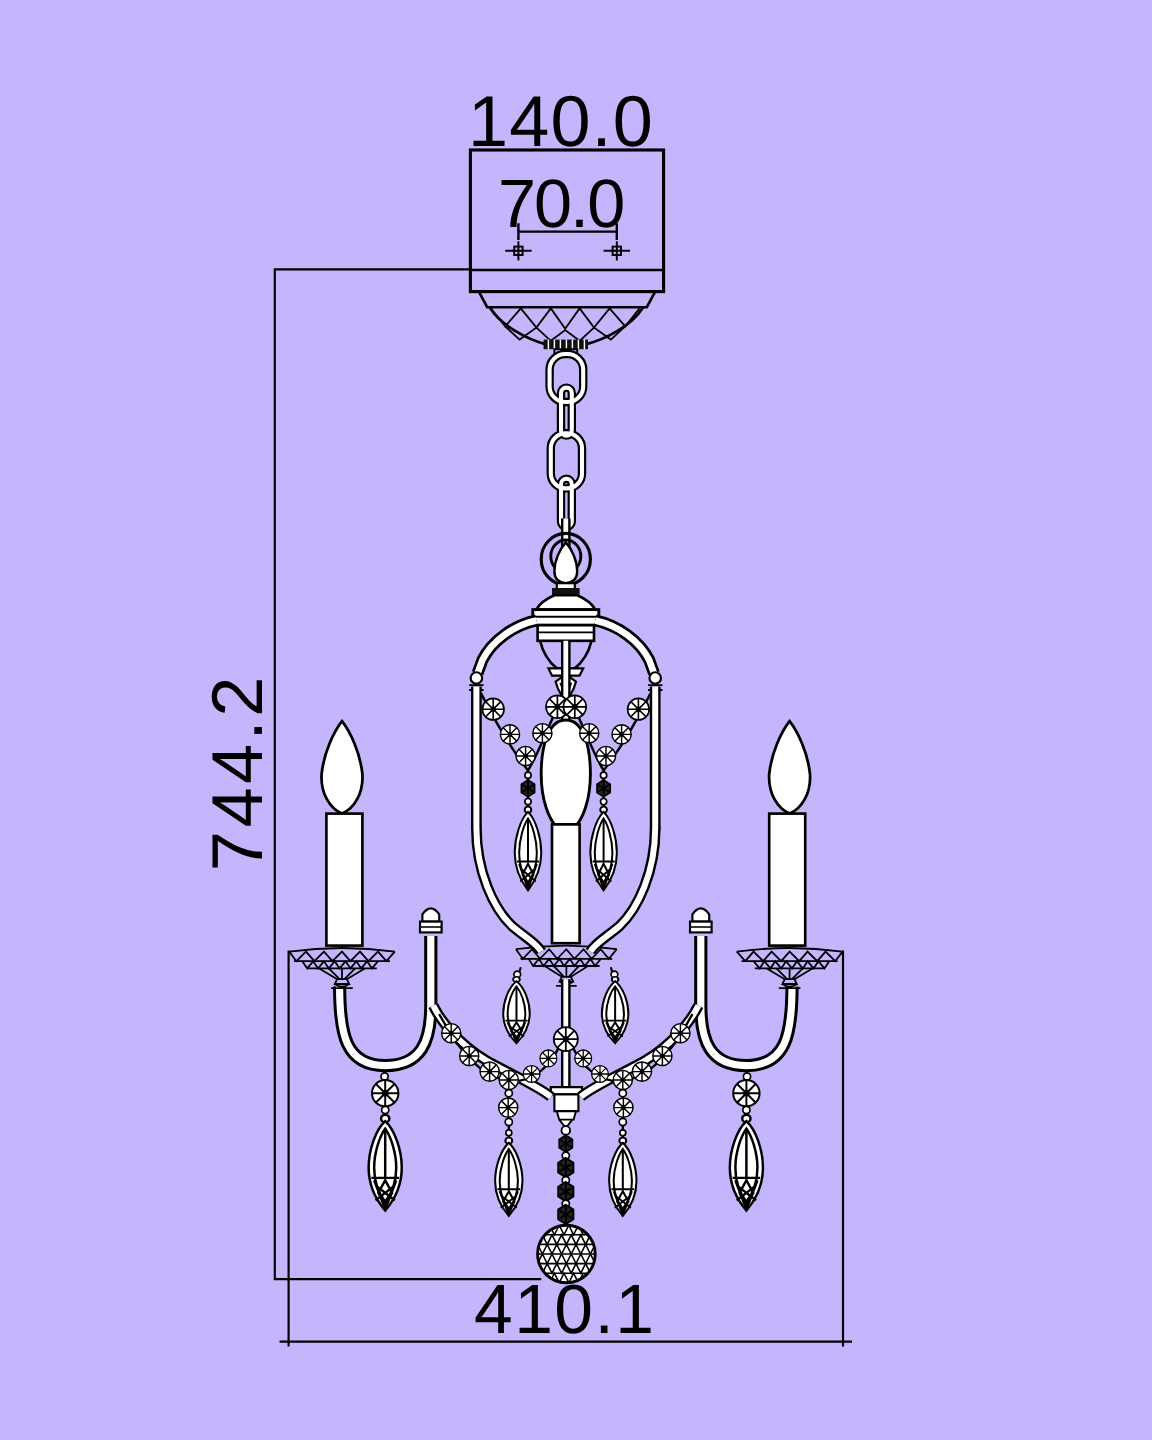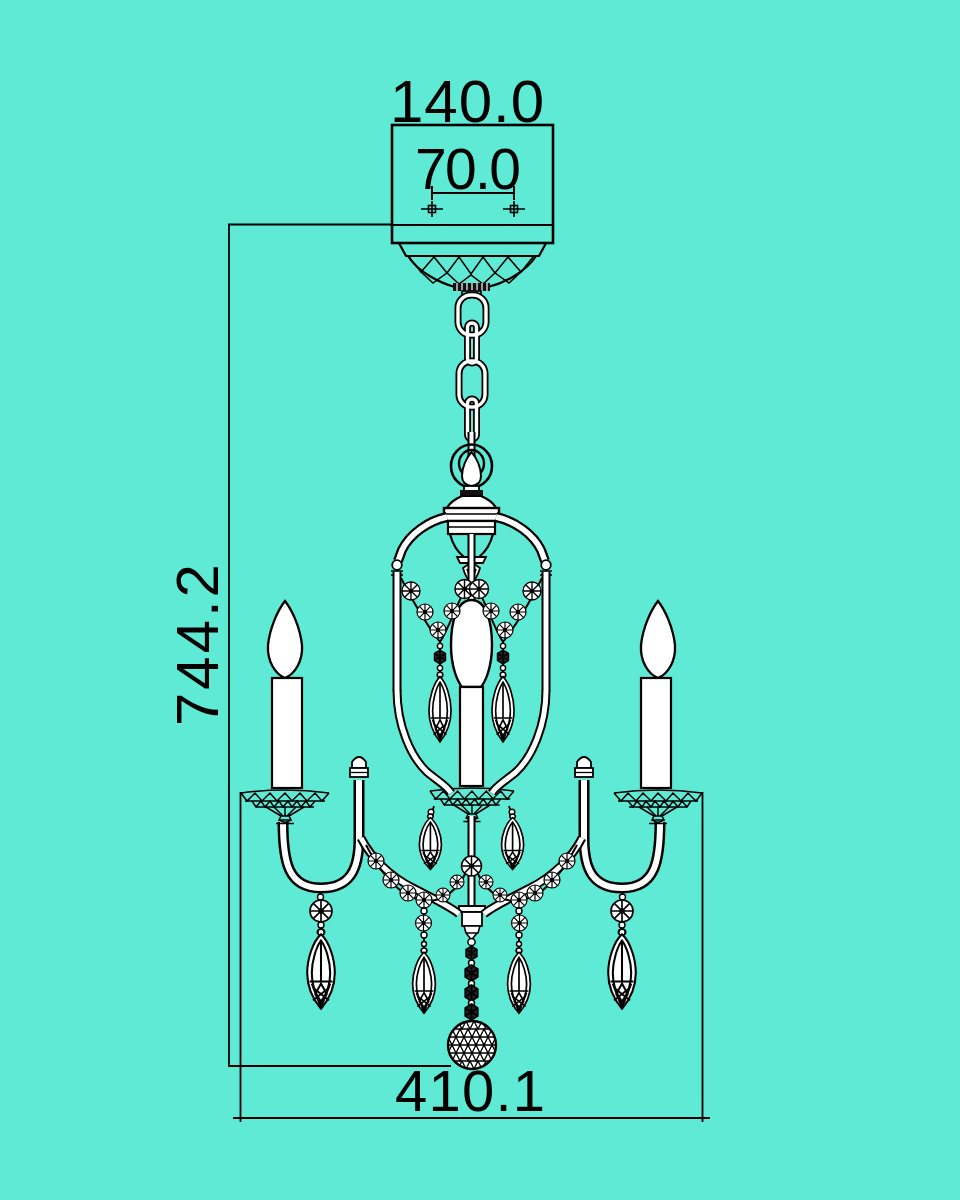--- a/index.html
+++ b/index.html
@@ -1,16 +1,16 @@
 <!DOCTYPE html>
 <html><head>
 <meta charset="utf-8">
 <style>
   html,body{margin:0;padding:0;background:#fff;}
-  .canvas{position:relative;width:960px;height:1200px;background:#5eead4;overflow:hidden;}
+  .canvas{position:relative;width:960px;height:1200px;background:#c4b5fd;overflow:hidden;}
   svg{display:block;}
   text.dim{font-family:"Liberation Sans", sans-serif;fill:#000;}
 </style>
 </head>
 <body>
 
 <div class="canvas">
 <svg width="960" height="1200" viewBox="0 0 960 1200">
   <defs>
 

